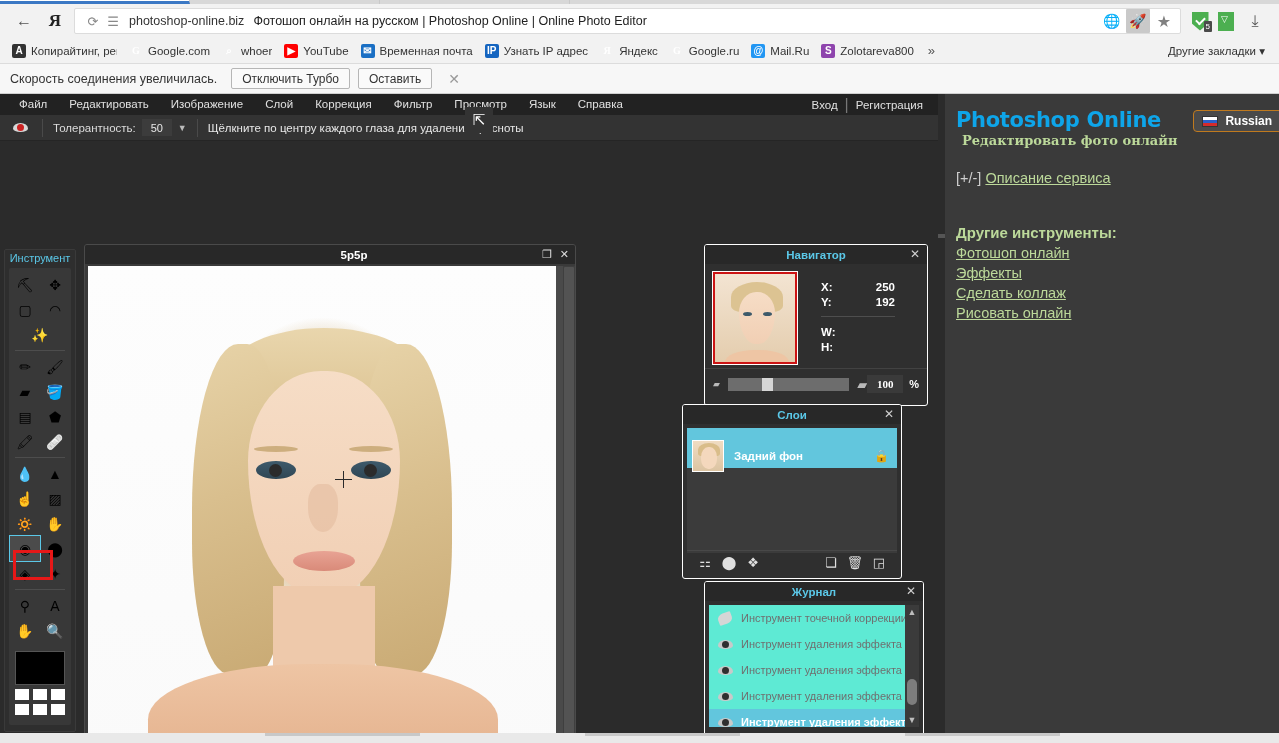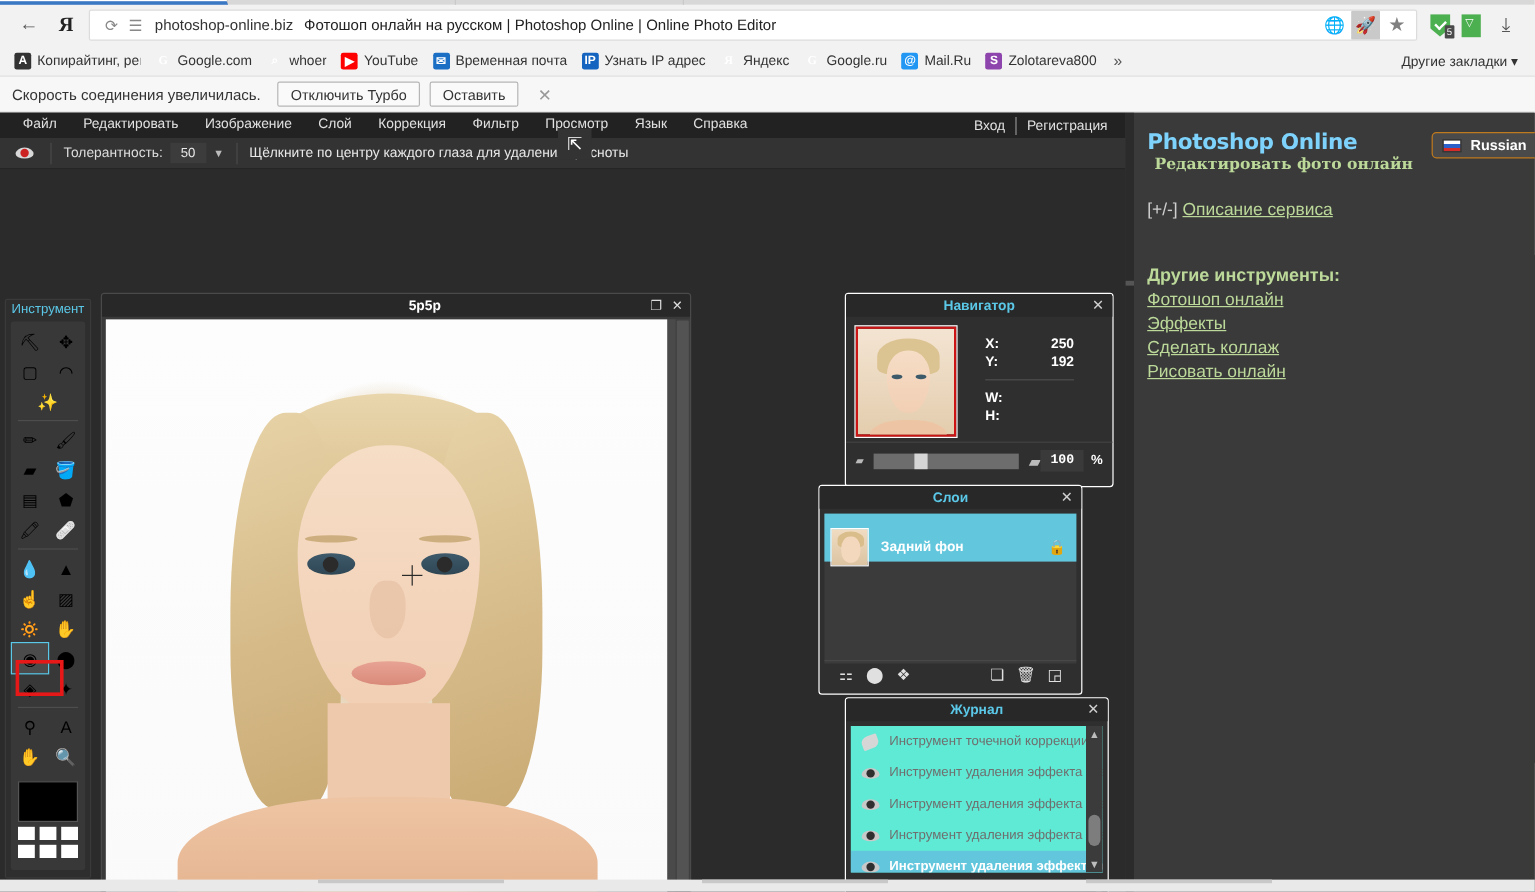--- a/index.html
+++ b/index.html
@@ -499,21 +499,21 @@
   #nav-slider .sthumb {
     position: absolute; left: 28%; top: 0;
     width: 11px; height: 13px;
     background: #d6d6d6;
   }
   #nav-zoom-val {
     width: 36px; height: 18px;
     background: #3a3a3a; border: none;
     color: #fff; font-size: 11px; font-weight: bold;
     text-align: center;
-    font-family: Liberation Mono, monospace;
+    font-family: Liberation Serif, serif;
   }
   #nav-zoom-pct { color: #fff; font-size: 11px; margin-left: 6px; font-weight: bold; }
 
   
   #panel-layers { left: 682px; top: 310px; width: 220px; height: 175px; }
   #layers-list { margin: 4px; height: 125px; background: #3b3b3b; }
   .layer-row {
     height: 40px;
     background: #62c6dd;
     display: flex; align-items: center;
@@ -616,21 +616,21 @@
   #sidebar {
     position: absolute;
     left: 938px; top: 0;
     width: 341px; height: 649px;
     background: #3a3a3a;
     padding: 14px 0 0 18px;
   }
   #sb-head { display: flex; align-items: flex-start; }
   #sb-titleblock { flex: 0 0 auto; }
   #sb-title {
-    font-size: 18px; color: #7dd3fc; font-weight: bold;
+    font-size: 21px; color: #0ea5e9; font-weight: bold;
     letter-spacing: -0.3px;
     font-family: "DejaVu Sans", sans-serif;
   }
   #sb-subtitle {
     font-size: 13px; color: #bcd99a; font-weight: bold;
     margin-top: 1px; margin-left: 6px;
     font-family: "DejaVu Serif", serif;
   }
   #lang-btn {
     margin-left: 16px; margin-top: 2px;

